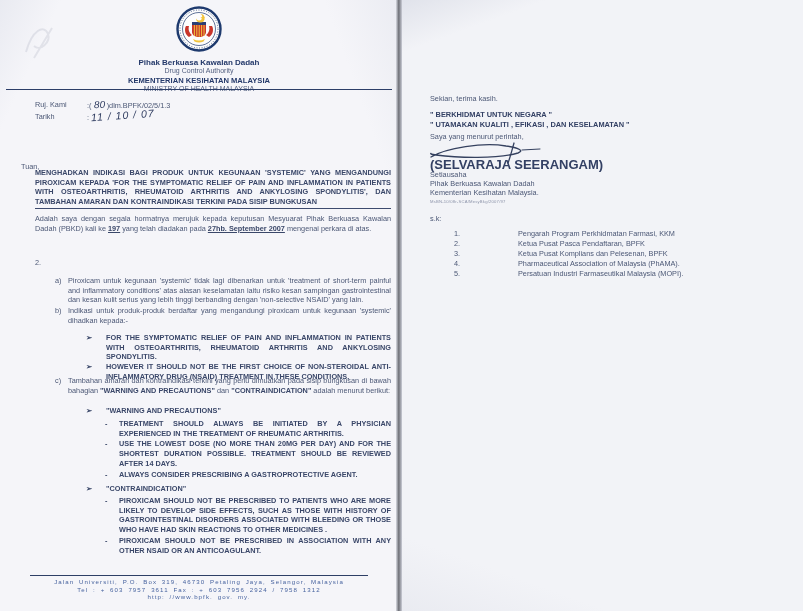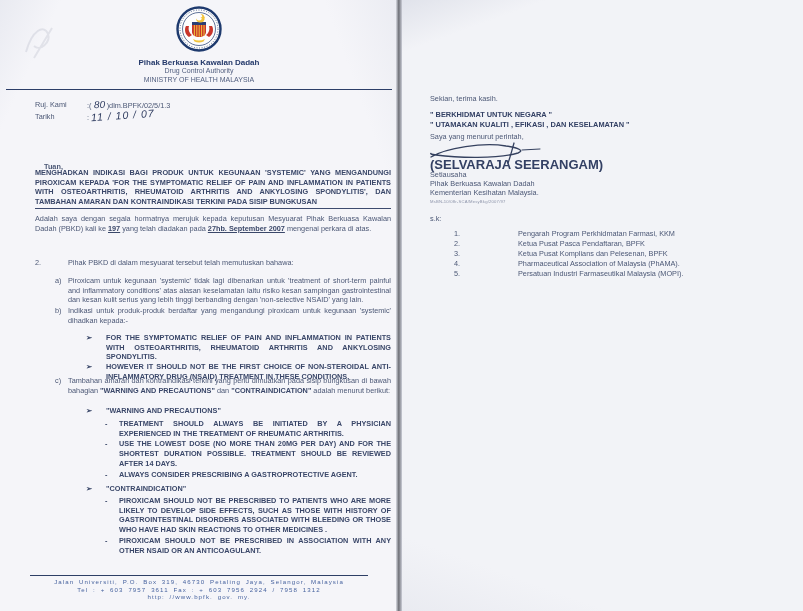--- a/index.html
+++ b/index.html
@@ -34,21 +34,21 @@
   .hrule{position:absolute;left:6px;top:89px;width:386px;height:0;border-top:1.6px solid #2c3e68;}
 
   
   .refblk{left:35px;top:100px;width:330px;}
   .refrow{display:flex;}
   .reflabel{width:52px;flex:none;}
   .hand{font-style:italic;color:#2f3c60;font-size:10px;transform:rotate(-2deg);display:inline-block;}
   .hand-date{font-style:italic;color:#2f3c60;font-size:10.5px;letter-spacing:1px;transform:rotate(-4deg) translateY(-1px);display:inline-block;}
 
   .addr{left:35px;top:139px;width:330px;letter-spacing:.2px;}
-  .tuan{left:44px;top:162px;font-weight:bold;}
+  .tuan{left:21px;top:162px;}
 
   
   .subject{left:35px;top:168px;width:356px;border-bottom:1px solid #3d4a6e;padding-bottom:1px;}
   .p1{left:35px;top:214px;width:356px;}
   .inb{font-weight:bold;text-decoration:underline;color:#3a4769;}
   .numrow{display:flex;}
   .numcol{width:33px;flex:none;}
   .para2{left:35px;top:258px;width:356px;}
 
   .ablist{left:55px;top:276px;width:336px;}
@@ -112,20 +112,21 @@
         <path d="M16 19 h14 v7 c0 3-3.2 5-7 5 s-7-2-7-5 z" fill="#c8352b"></path>
         <path d="M18.4 19 v11 M20.8 19 v11.6 M23.2 19 v11.8 M25.6 19 v11.6 M28 19 v11" stroke="#f2c43c" stroke-width="1" fill="none"></path>
         <path d="M10 20 c-2 3, -1 9, 3 11 l3 -2 c-3 -2 -4 -6 -3 -9 z" fill="#c8352b"></path>
         <path d="M36 20 c2 3, 1 9, -3 11 l-3 -2 c3 -2 4 -6 3 -9 z" fill="#c8352b"></path>
         <path d="M17 33 q6 3 12 0 l-1.5 2.5 q-4.5 2 -9 0 z" fill="#f2c43c"></path>
         <path d="M20 12.6 a3.4 3.4 0 1 0 4.4 -4.6 a4.3 4.3 0 1 1 -4.4 4.6 z" fill="#f2c43c"></path>
         <path d="M26.8 9.2 l.6 1.7 1.8 0 -1.4 1.1 .5 1.7 -1.5 -1 -1.5 1 .5 -1.7 -1.4 -1.1 1.8 0 z" fill="#f2c43c"></path>
       </svg>
       <div class="hdr-ms">Pihak Berkuasa Kawalan Dadah</div>
       <div class="hdr-en">Drug Control Authority</div>
+      <div class="hdr-min">KEMENTERIAN KESIHATAN MALAYSIA</div>
       <div class="hdr-min-en">MINISTRY OF HEALTH MALAYSIA</div>
     </div>
     <div class="hrule"></div>
 
     <div class="abs refblk t">
       <div class="refrow">
         <span class="reflabel">Ruj. Kami</span>
         <span>
           <span>:(</span>
           <span class="hand">80</span>
@@ -143,21 +144,20 @@
 
     <div class="abs tuan t">Tuan,</div>
 
     <div class="abs subject t bold just">MENGHADKAN INDIKASI BAGI PRODUK UNTUK KEGUNAAN 'SYSTEMIC' YANG MENGANDUNGI PIROXICAM KEPADA 'FOR THE SYMPTOMATIC RELIEF OF PAIN AND INFLAMMATION IN PATIENTS WITH OSTEOARTHRITIS, RHEUMATOID ARTHRITIS AND ANKYLOSING SPONDYLITIS', DAN TAMBAHAN AMARAN DAN KONTRAINDIKASI TERKINI PADA SISIP BUNGKUSAN</div>
 
     <div class="abs p1 t just"><span>Adalah saya dengan segala hormatnya merujuk kepada keputusan Mesyuarat Pihak Berkuasa Kawalan Dadah (PBKD) kali ke </span><span class="inb">197</span><span> yang telah diadakan pada </span><span class="inb">27hb. September 2007</span><span> mengenai perkara di atas.</span></div>
 
     <div class="abs para2 t">
       <div class="numrow">
         <span class="numcol">2.</span>
-        <span>Pihak PBKD di dalam mesyuarat tersebut telah memutuskan bahawa:</span>
       </div>
     </div>
 
     <div class="abs ablist t">
       <div class="abrow">
         <span class="ablabel">a)</span>
         <span class="abtext just">Piroxicam untuk kegunaan 'systemic' tidak lagi dibenarkan untuk 'treatment of short-term painful and inflammatory conditions' atas alasan keselamatan iaitu risiko kesan sampingan gastrointestinal dan kesan kulit serius yang lebih tinggi berbanding dengan 'non-selective NSAID' yang lain.</span>
       </div>
       <div class="abrow gap-b">
         <span class="ablabel">b)</span>

